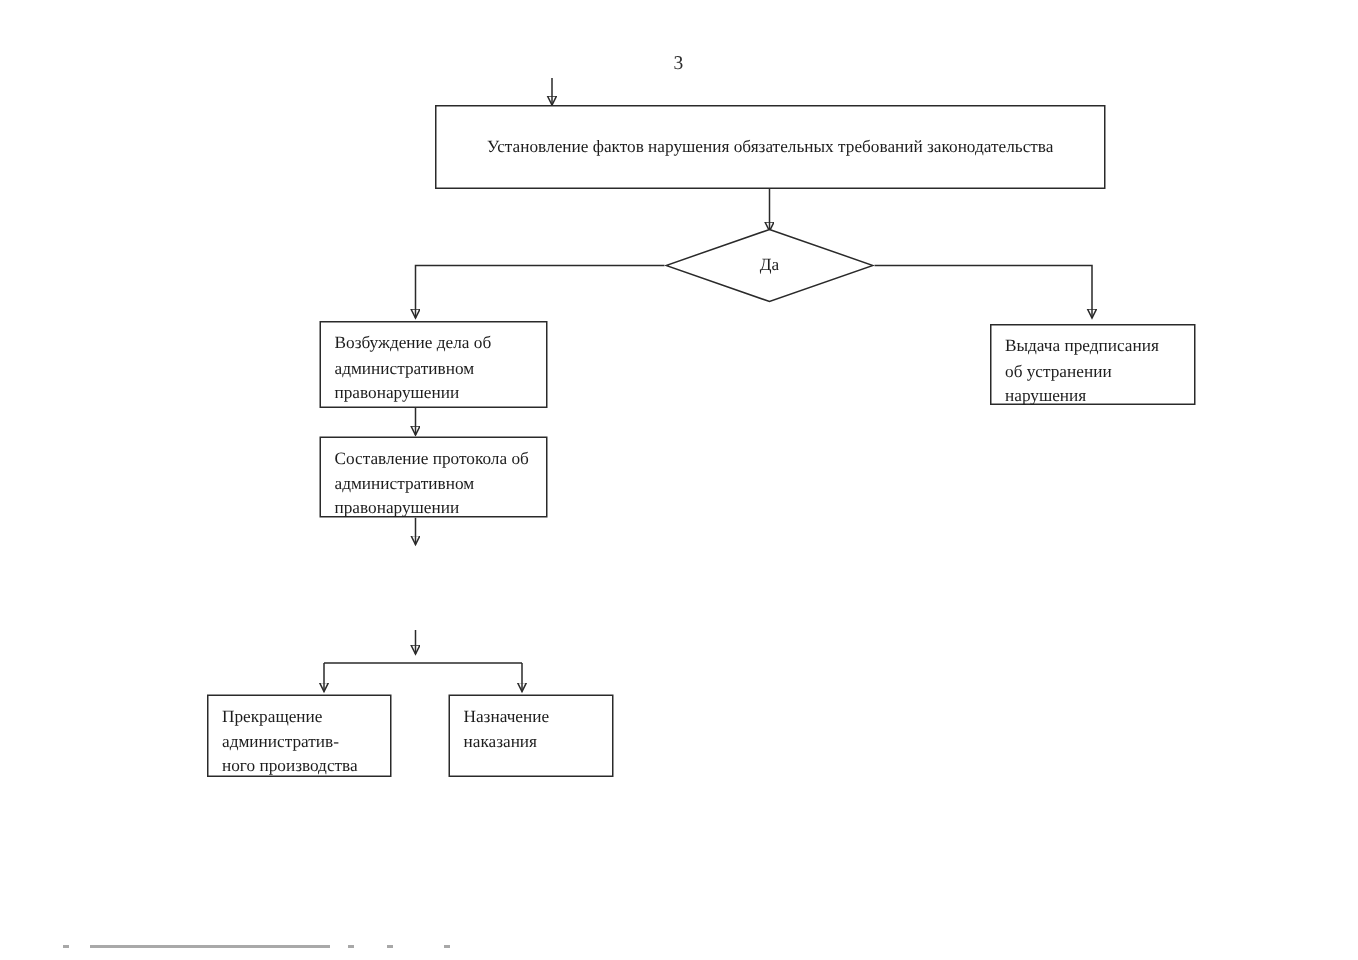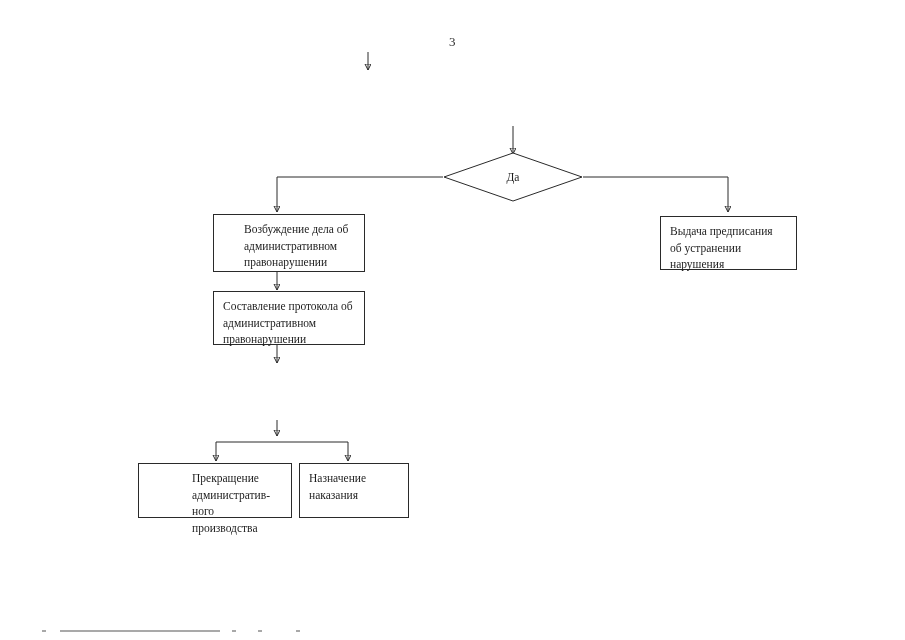--- a/index.html
+++ b/index.html
@@ -133,42 +133,45 @@
 
     <line x1="277" y1="420" x2="277" y2="436" marker-end="url(#arrow)"></line>
 
     <line x1="216" y1="442" x2="348" y2="442"></line>
 
     <line x1="216" y1="442" x2="216" y2="461" marker-end="url(#arrow)"></line>
 
     <line x1="348" y1="442" x2="348" y2="461" marker-end="url(#arrow)"></line>
   </svg>
 
+  <div class="node center-text" style="left:290px; top:70px; width:447px; height:56px;">
+    <span class="txt">Установление фактов нарушения обязательных требований законодательства</span>
+  </div>
 
   <div class="diamond-wrap" style="left:443px; top:152px; width:140px; height:50px;">
     <svg width="140" height="50" viewBox="0 0 140 50">
       <polygon points="70,1 139,25 70,49 1,25" fill="#ffffff" stroke="#2a2a2a" stroke-width="1"></polygon>
     </svg>
     <div class="diamond-label">Да</div>
   </div>
 
-  <div class="node" style="left:213px; top:214px; width:152px; height:58px;padding-left:21px;">
+  <div class="node" style="left:213px; top:214px; width:152px; height:58px;">
     <span class="txt">Возбуждение дела об административном правонарушении</span>
   </div>
 
   <div class="node" style="left:213px; top:291px; width:152px; height:54px;">
     <span class="txt">Составление протокола об административном правонарушении</span>
   </div>
 
   <div class="node" style="left:660px; top:216px; width:137px; height:54px;">
     <span class="txt">Выдача предписания об устранении нарушения</span>
   </div>
 
 
-  <div class="node" style="left:138px; top:463px; width:154px; height:55px;padding-left:44px;">
+  <div class="node" style="left:138px; top:463px; width:123px; height:55px;">
     <span class="txt">Прекращение административ-
 ного производства</span>
   </div>
 
   <div class="node" style="left:299px; top:463px; width:110px; height:55px;">
     <span class="txt">Назначение наказания</span>
   </div>
 
   <div class="scan-artifact"></div>
   <div class="scan-dot" style="left:42px;"></div>

